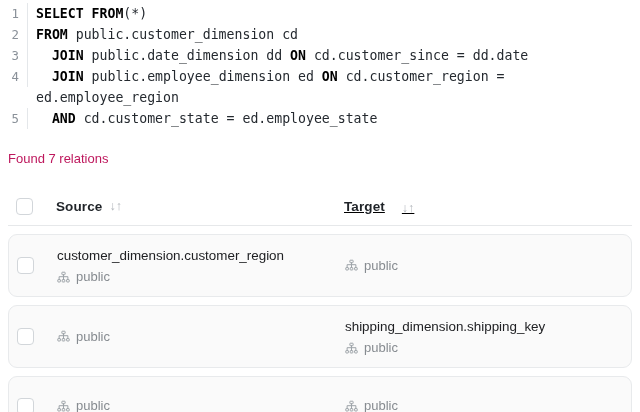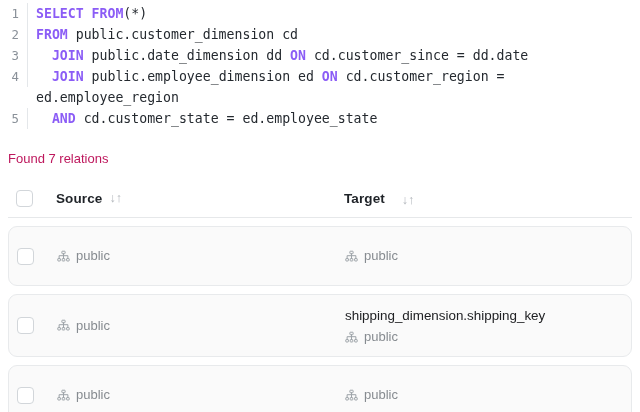--- a/index.html
+++ b/index.html
@@ -34,49 +34,49 @@
     padding-right: 8px;
     color: #8a9199;
     font-family: "DejaVu Sans Mono", monospace;
     font-size: 12.4px;
     line-height: 21px;
     user-select: none;
     border-right: 1px solid #e4e7ea;
     margin-right: 8px;
   }
   .code-text { flex: 1 1 auto; white-space: pre-wrap; word-break: break-word; }
-  .kw { color: #8b5cf6; font-weight: bold; }
+  .kw { color: #000000; font-weight: bold; }
 
   
   .found-row {
     padding: 16px 8px 12px 8px;
     font-size: 13px;
     color: #be185d;
     font-family: "Liberation Sans", sans-serif;
   }
 
   
   .table-head {
     display: flex;
     align-items: center;
     padding: 4px 8px 10px 8px;
     border-bottom: 1px solid #e6e8ea;
-    margin: 8px 8px 0 8px;
+    margin: 16px 8px 0 8px;
   }
   .cb-cell { flex: 0 0 40px; display: flex; align-items: center; }
   .checkbox {
     width: 17px;
     height: 17px;
     border: 1.4px solid #d2d6da;
     border-radius: 4px;
     background: #ffffff;
     display: block;
   }
   .col-source { flex: 0 0 288px; display: flex; align-items: center; gap: 7px; }
-  .col-target { flex: 1 1 auto; display: flex; align-items: flex-end; gap: 17px; }
+  .col-target { flex: 1 1 auto; display: flex; align-items: flex-end; gap: 17px; text-decoration: underline; }
   .col-title {
     font-size: 13.5px;
     font-weight: bold;
     color: #1f2328;
     letter-spacing: .1px;
   }
   .sort-icon { color: #b4b8bd; font-size: 12.5px; line-height: 1; }
 
   
   .rows { padding: 8px 8px 0 8px; }
@@ -135,20 +135,21 @@
     <span class="sort-icon">↓↑</span>
   </div>
 </div>
 
 <div class="rows" id="rows">
     <div class="row-card">
       <div class="row-cb">
         <span class="checkbox"></span>
       </div>
       <div class="cell-source">
+        <div class="cell-main">customer_dimension.customer_region</div>
         <div class="cell-sub">
           <svg class="sitemap-icon" width="13" height="13" viewBox="0 0 16 16">
             <g stroke="#9aa0a6" stroke-width="1.2" fill="none">
               <rect x="6" y="1.5" width="4" height="3" rx="0.6"></rect>
               <rect x="1" y="10.5" width="3.2" height="3" rx="0.6"></rect>
               <rect x="6.4" y="10.5" width="3.2" height="3" rx="0.6"></rect>
               <rect x="11.8" y="10.5" width="3.2" height="3" rx="0.6"></rect>
               <path d="M8 4.5 V7 M2.6 10.5 V7 H13.4 V10.5 M8 7 V10.5"></path>
             </g>
           </svg>

